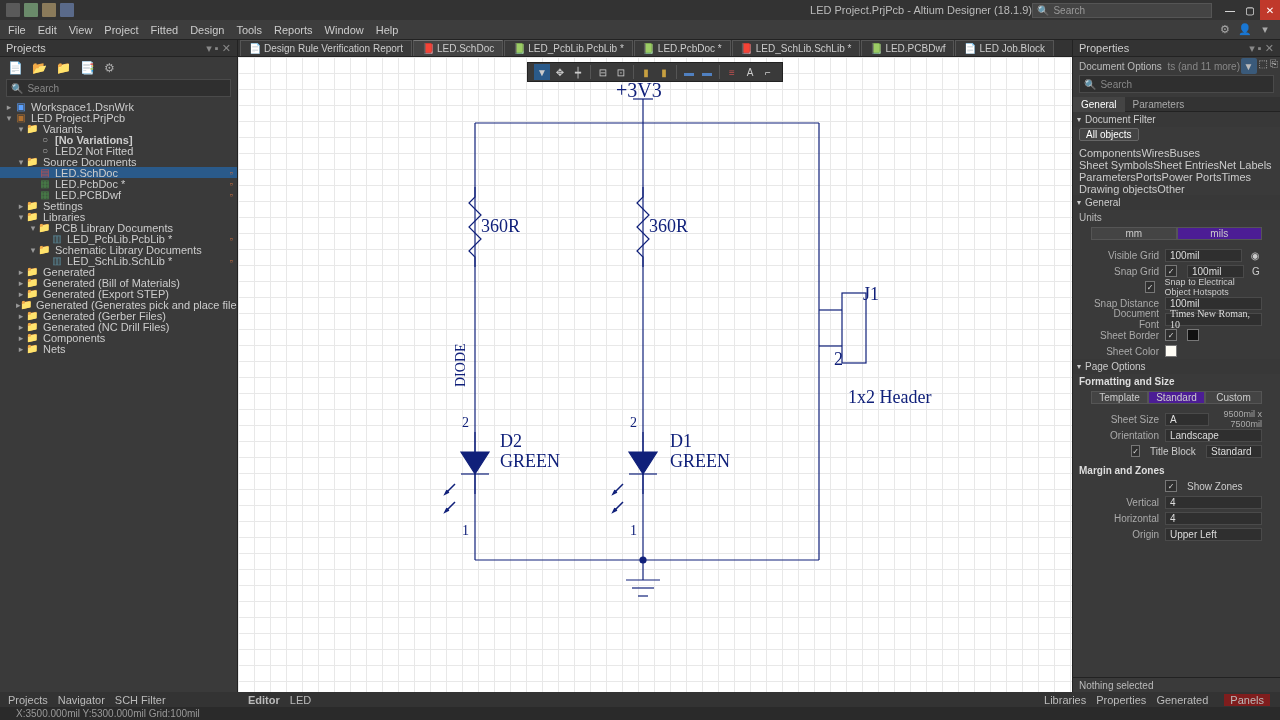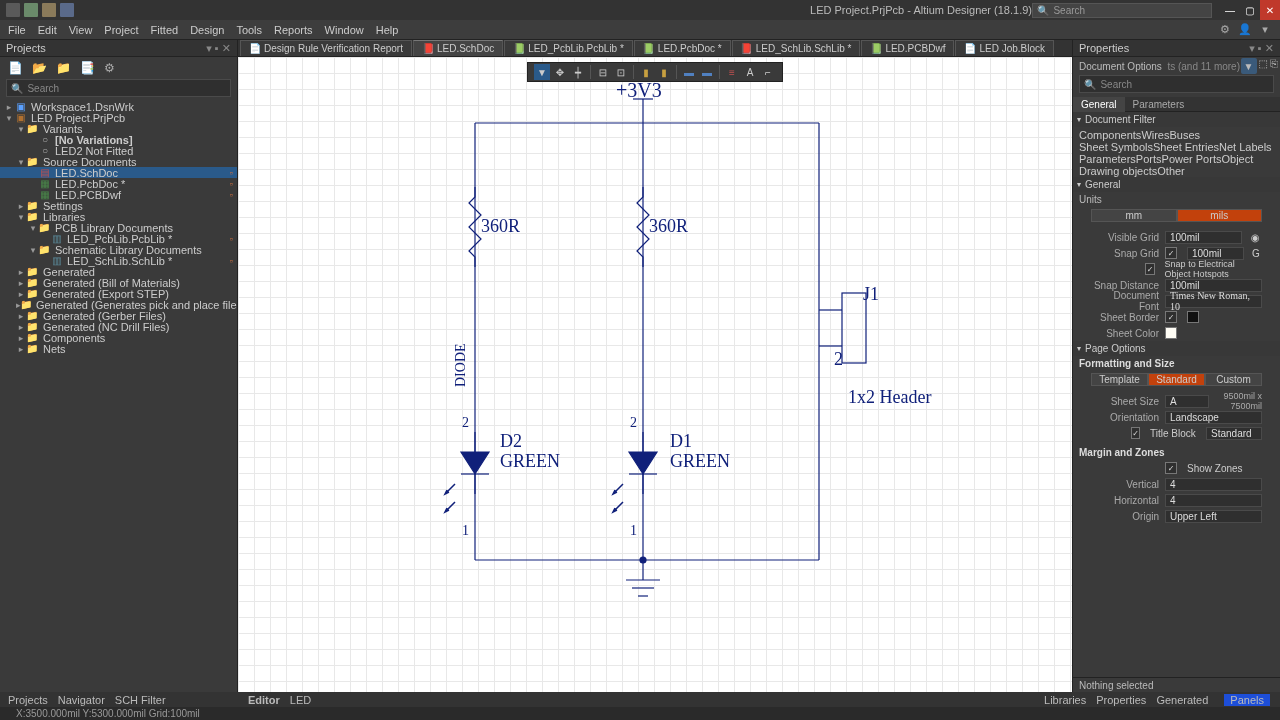--- a/index.html
+++ b/index.html
@@ -59,21 +59,21 @@
   .right-panel { width:208px; background:#3a3a3a; border-left:1px solid #222; display:flex; flex-direction:column; overflow:hidden;}
   .prop-row { display:flex; align-items:center; height:15px; padding:0 6px; font-size:10px; color:#bbb;}
   .prop-row .tag { height:13px; background:#3a5a7a; color:#fff; padding:0 6px; border-radius:2px; margin-right:3px; margin-bottom:3px; font-size:10px; display:inline-flex; align-items:center; border:1px solid #4a6a8a;}
   .sec-header { height:15px; background:#383838; display:flex; align-items:center; padding:0 4px; color:#ccc; font-size:10px; gap:4px;}
   .sec-header .car { font-size:8px;}
   .kv { display:flex; align-items:center; height:16px; padding:0 18px; font-size:10px; gap:6px;}
   .kv .k { width:68px; text-align:right; color:#aaa;}
   .kv .v { flex:1; background:#2f2f2f; border:1px solid #4a4a4a; height:13px; padding:0 4px; color:#ddd; display:flex; align-items:center;}
   .kv .seg { flex:1; display:flex; }
   .kv .seg .segb { flex:1; text-align:center; background:#444; border:1px solid #555; height:13px; display:flex; align-items:center; justify-content:center; font-size:10px;}
-  .kv .seg .segb.act { background:#c2410c;}
+  .kv .seg .segb.act { background:#4c1d95;}
   .kv .cb { width:12px; height:12px; border:1px solid #777; background:#2f2f2f; display:flex; align-items:center; justify-content:center; font-size:8px; color:#ddd; margin-right:4px;}
   .pill-box { display:flex; flex-wrap:wrap; padding:2px 6px 0;}
   .mini-tabs { display:flex; height:15px; background:#333; border-bottom:1px solid #222;}
   .mini-tabs .mt { padding:0 8px; height:15px; display:flex; align-items:center; font-size:10px; color:#aaa;}
   .mini-tabs .mt.act { background:#444; color:#fff;}
   .status { height:13px; background:#2a2a2a; color:#999; font-size:10px; display:flex; align-items:center; padding:0 16px;}
   .bottom-tabs { height:15px; background:#333; color:#bbb; font-size:11px; display:flex; align-items:center;}
   .bt-left { width:238px; display:flex; gap:10px; padding-left:8px;}
   .bt-mid { flex:1; display:flex; gap:10px; padding-left:10px;}
   .bt-right { width:208px; display:flex; gap:10px; justify-content:flex-end; padding-right:10px;}
@@ -397,31 +397,34 @@
       <span>Search</span>
     </div>
     <div class="mini-tabs">
       <div class="mt act">General</div>
       <div class="mt">Parameters</div>
     </div>
     <div class="sec-header">
         <span class="car">▾</span>
         <span>Document Filter</span>
       </div>
+    <div class="prop-row" style="height:18px;">
+        <span class="tag" style="background:#444;border-color:#666">All objects</span>
+      </div>
     <div class="pill-box" id="tagbox">
         <span class="tag">Components</span>
         <span class="tag">Wires</span>
         <span class="tag">Buses</span>
         <span class="tag">Sheet Symbols</span>
         <span class="tag">Sheet Entries</span>
         <span class="tag">Net Labels</span>
         <span class="tag">Parameters</span>
         <span class="tag">Ports</span>
         <span class="tag">Power Ports</span>
-        <span class="tag">Object</span>
+        <span class="tag">Times</span>
         <span class="tag">Drawing objects</span>
         <span class="tag">Other</span>
       </div>
     <div class="sec-header">
         <span class="car">▾</span>
         <span>General</span>
       </div>
     <div class="prop-row">
         <span>Units</span>
       </div>
@@ -531,21 +534,21 @@
     <span>SCH Filter</span>
   </div>
   <div class="bt-mid">
     <span style="font-weight:bold">Editor</span>
     <span>LED</span>
   </div>
   <div class="bt-right">
     <span>Libraries</span>
     <span>Properties</span>
     <span>Generated</span>
-    <span style="background:#1d4ed8;padding:0 6px;margin-left:6px">Panels</span>
+    <span style="background:#7f1d1d;padding:0 6px;margin-left:6px">Panels</span>
   </div>
 </div>
 
 <div class="status">X:3500.000mil Y:5300.000mil   Grid:100mil</div>
 
 <div class="overlay-text">
   
   
 </div>
 

